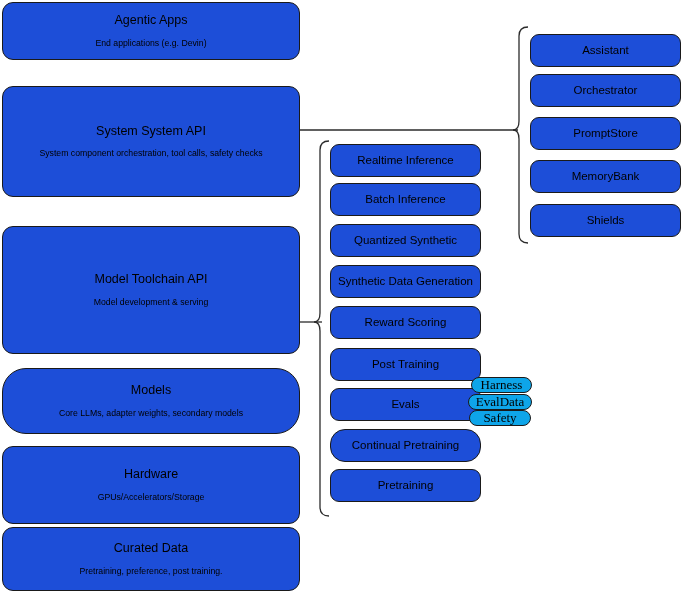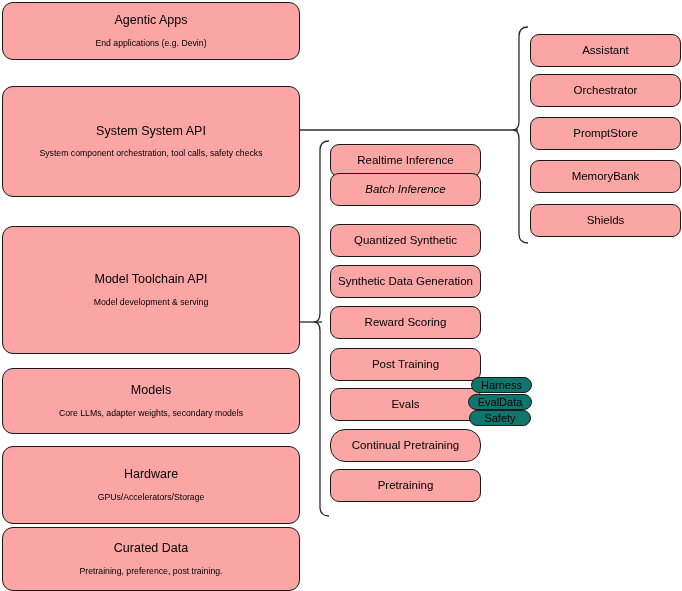--- a/index.html
+++ b/index.html
@@ -22,21 +22,21 @@
     top: 0;
     width: 682px;
     height: 591px;
   }
 
   .box {
     position: absolute;
     box-sizing: border-box;
     border: 1.3px solid #1a1a1a;
     border-radius: 11px;
-    background: #fca5a5;
+    background: #1d4ed8;
     display: flex;
     flex-direction: column;
     align-items: center;
     justify-content: center;
     text-align: right;
     line-height: 1.25;
   }
 
   
   .layer-box {
@@ -72,27 +72,28 @@
     border-radius: 9px;
     font-size: 11.5px;
   }
 
   
   .pill {
     position: absolute;
     box-sizing: border-box;
     border: 1.3px solid #1a1a1a;
     border-radius: 999px;
-    background: #0f766e;
+    background: #0ea5e9;
     display: flex;
     align-items: center;
     justify-content: center;
-    font-size: 11px;
+    font-size: 13px;
     height: 16px;
     z-index: 6;
+    font-family: Liberation Serif, serif;
   }
 
   
   #connectors {
     position: absolute;
     left: 0;
     top: 0;
     width: 682px;
     height: 591px;
     pointer-events: none;
@@ -140,37 +141,37 @@
   <div class="box layer-box" style="top:86px; height:111px;">
     <div class="layer-title">System System API</div>
     <div class="layer-sub">System component orchestration, tool calls, safety checks</div>
   </div>
 
   <div class="box layer-box" style="top:226px; height:128px;">
     <div class="layer-title">Model Toolchain API</div>
     <div class="layer-sub">Model development &amp; serving</div>
   </div>
 
-  <div class="box layer-box" style="top:368px; height:66px;">
+  <div class="box layer-box" style="top:368px; height:66px;border-radius:24px;">
     <div class="layer-title">Models</div>
     <div class="layer-sub">Core LLMs, adapter weights, secondary models</div>
   </div>
 
   <div class="box layer-box" style="top:446px; height:78px;">
     <div class="layer-title">Hardware</div>
     <div class="layer-sub">GPUs/Accelerators/Storage</div>
   </div>
 
   <div class="box layer-box" style="top:527px; height:64px;">
     <div class="layer-title">Curated Data</div>
     <div class="layer-sub">Pretraining, preference, post training.</div>
   </div>
 
   <div class="box mid-box" style="top:144px;">Realtime Inference</div>
-  <div class="box mid-box" style="top:173px;font-style:italic;">Batch Inference</div>
+  <div class="box mid-box" style="top:183px;">Batch Inference</div>
   <div class="box mid-box" style="top:224px;">Quantized Synthetic</div>
   <div class="box mid-box" style="top:265px;">Synthetic Data Generation</div>
   <div class="box mid-box" style="top:306px;">Reward Scoring</div>
   <div class="box mid-box" style="top:348px;">Post Training</div>
   <div class="box mid-box" style="top:388px;">Evals</div>
   <div class="box mid-box" style="top:429px;border-radius:15px;">Continual Pretraining</div>
   <div class="box mid-box" style="top:469px;">Pretraining</div>
 
   <div class="pill" style="left:471px; top:377px; width:61px;">Harness</div>
   <div class="pill" style="left:468px; top:394px; width:64px;">EvalData</div>

